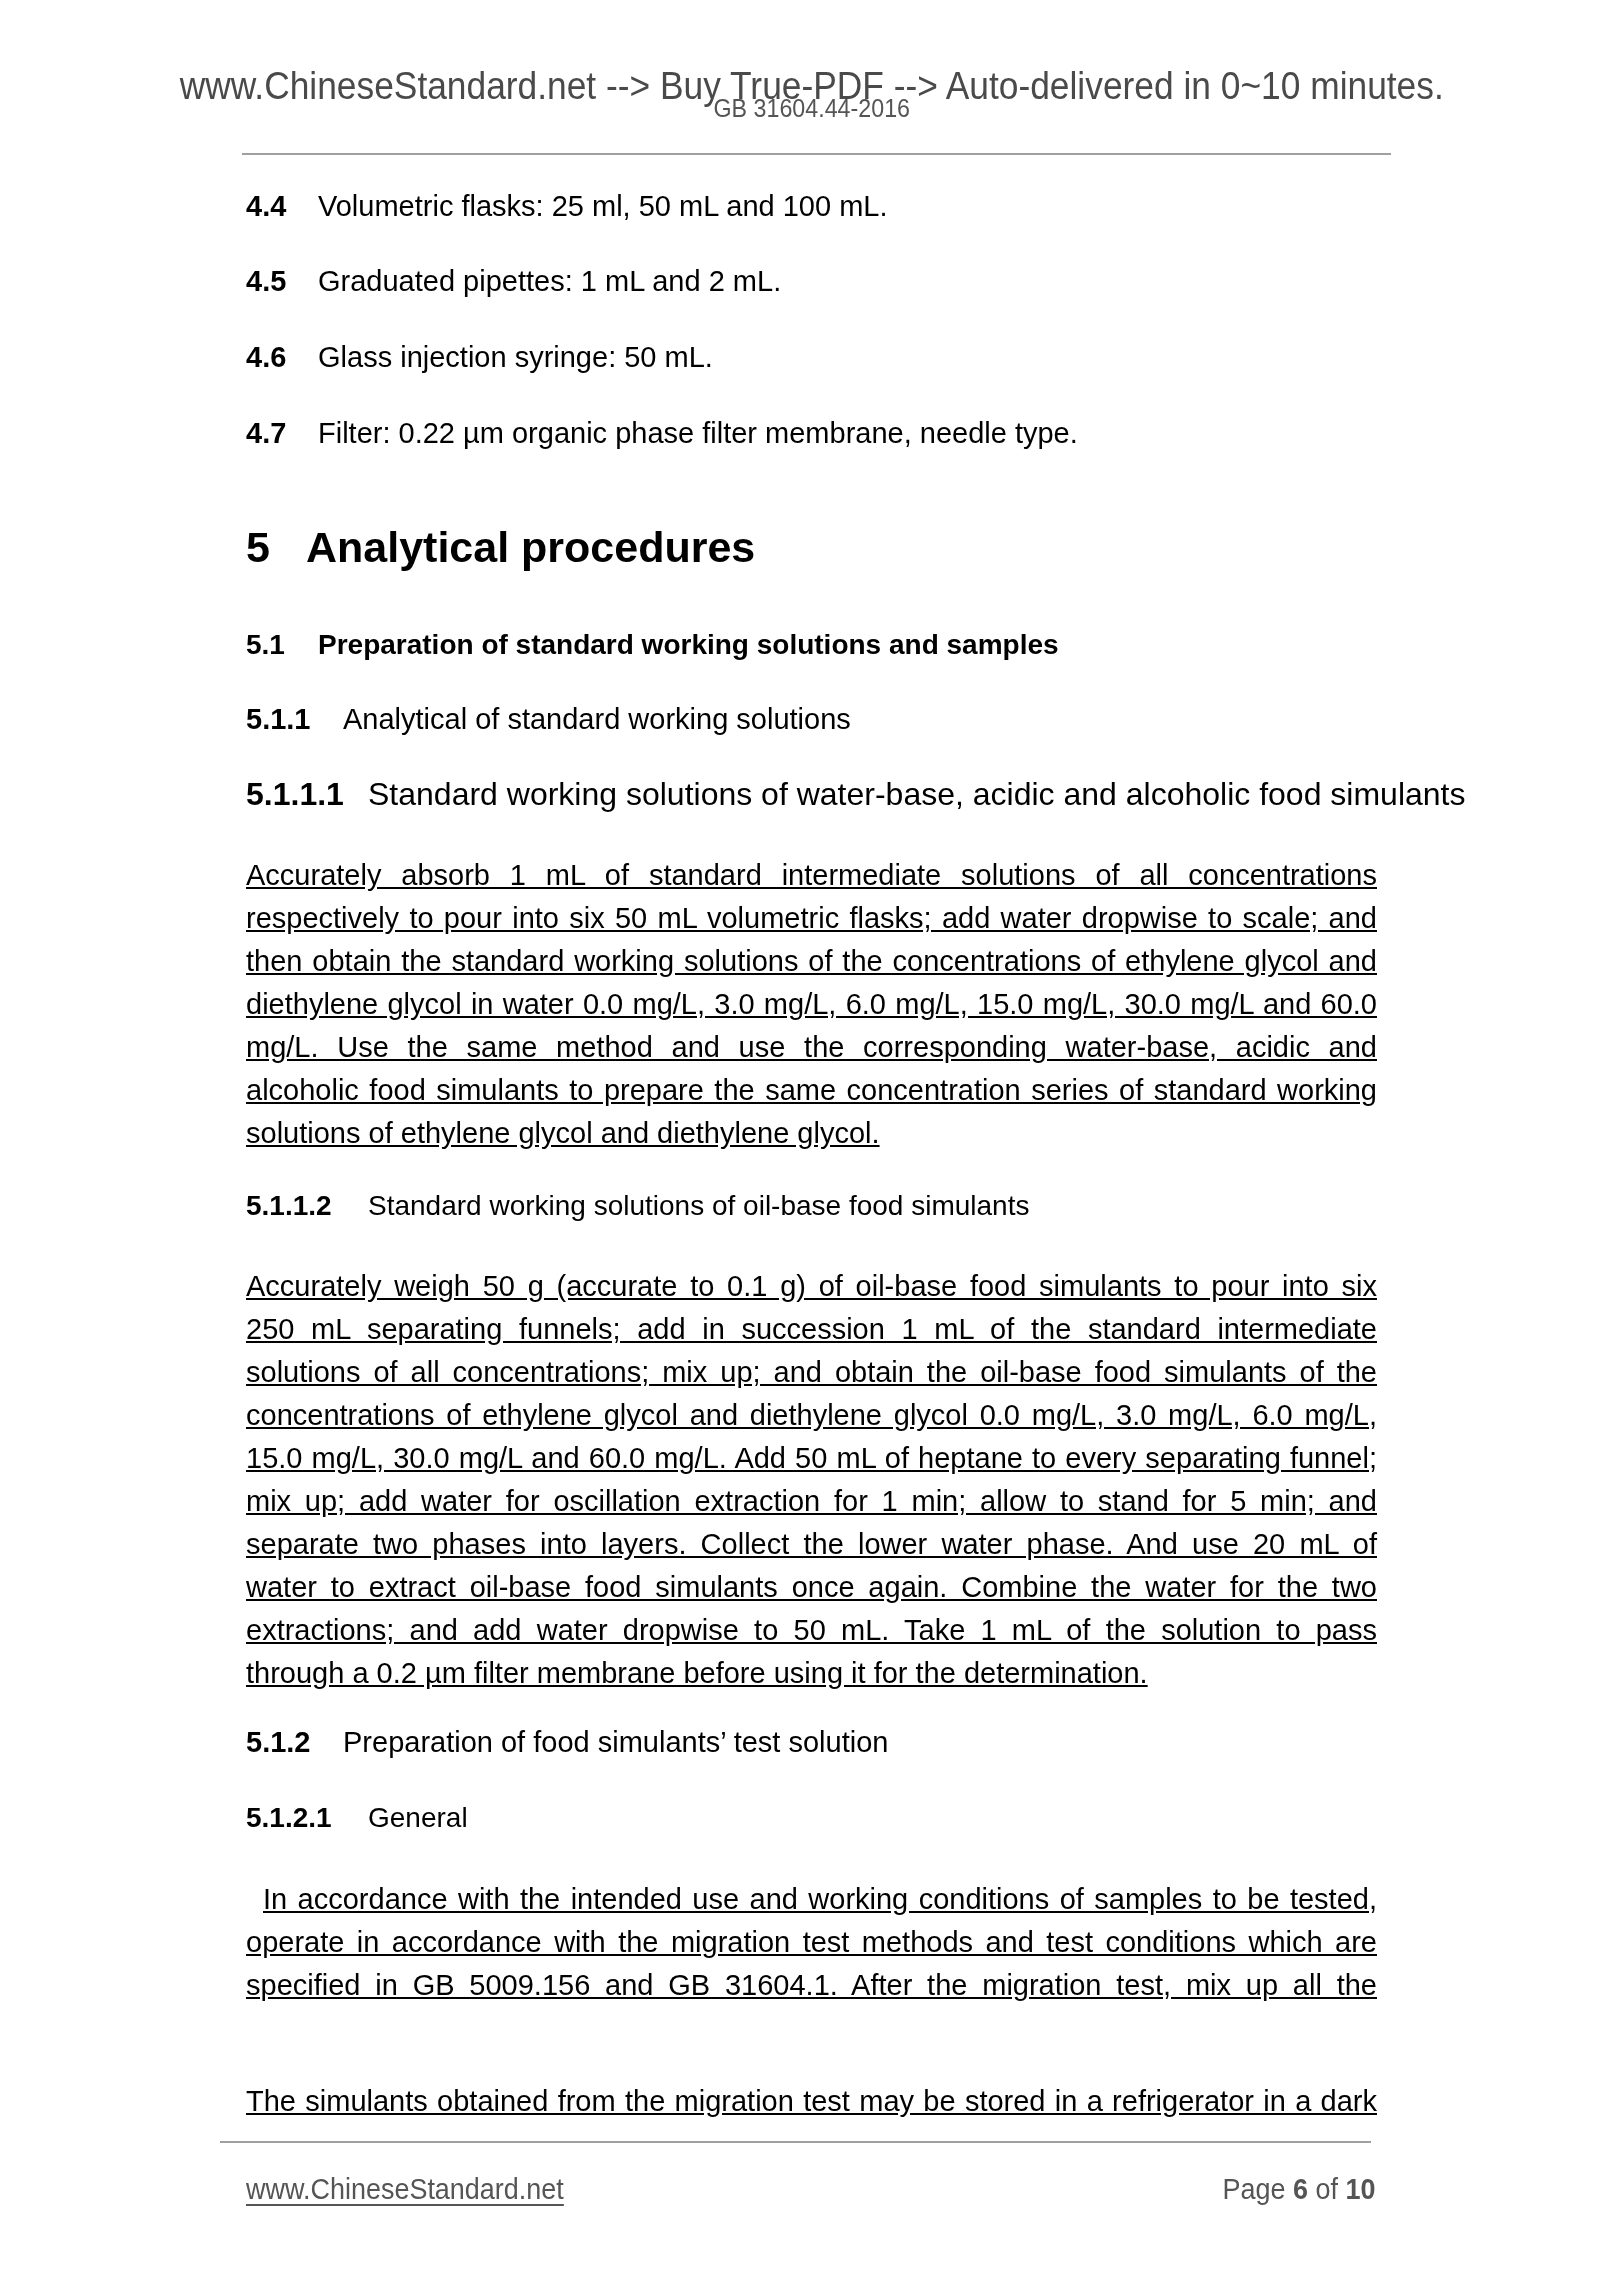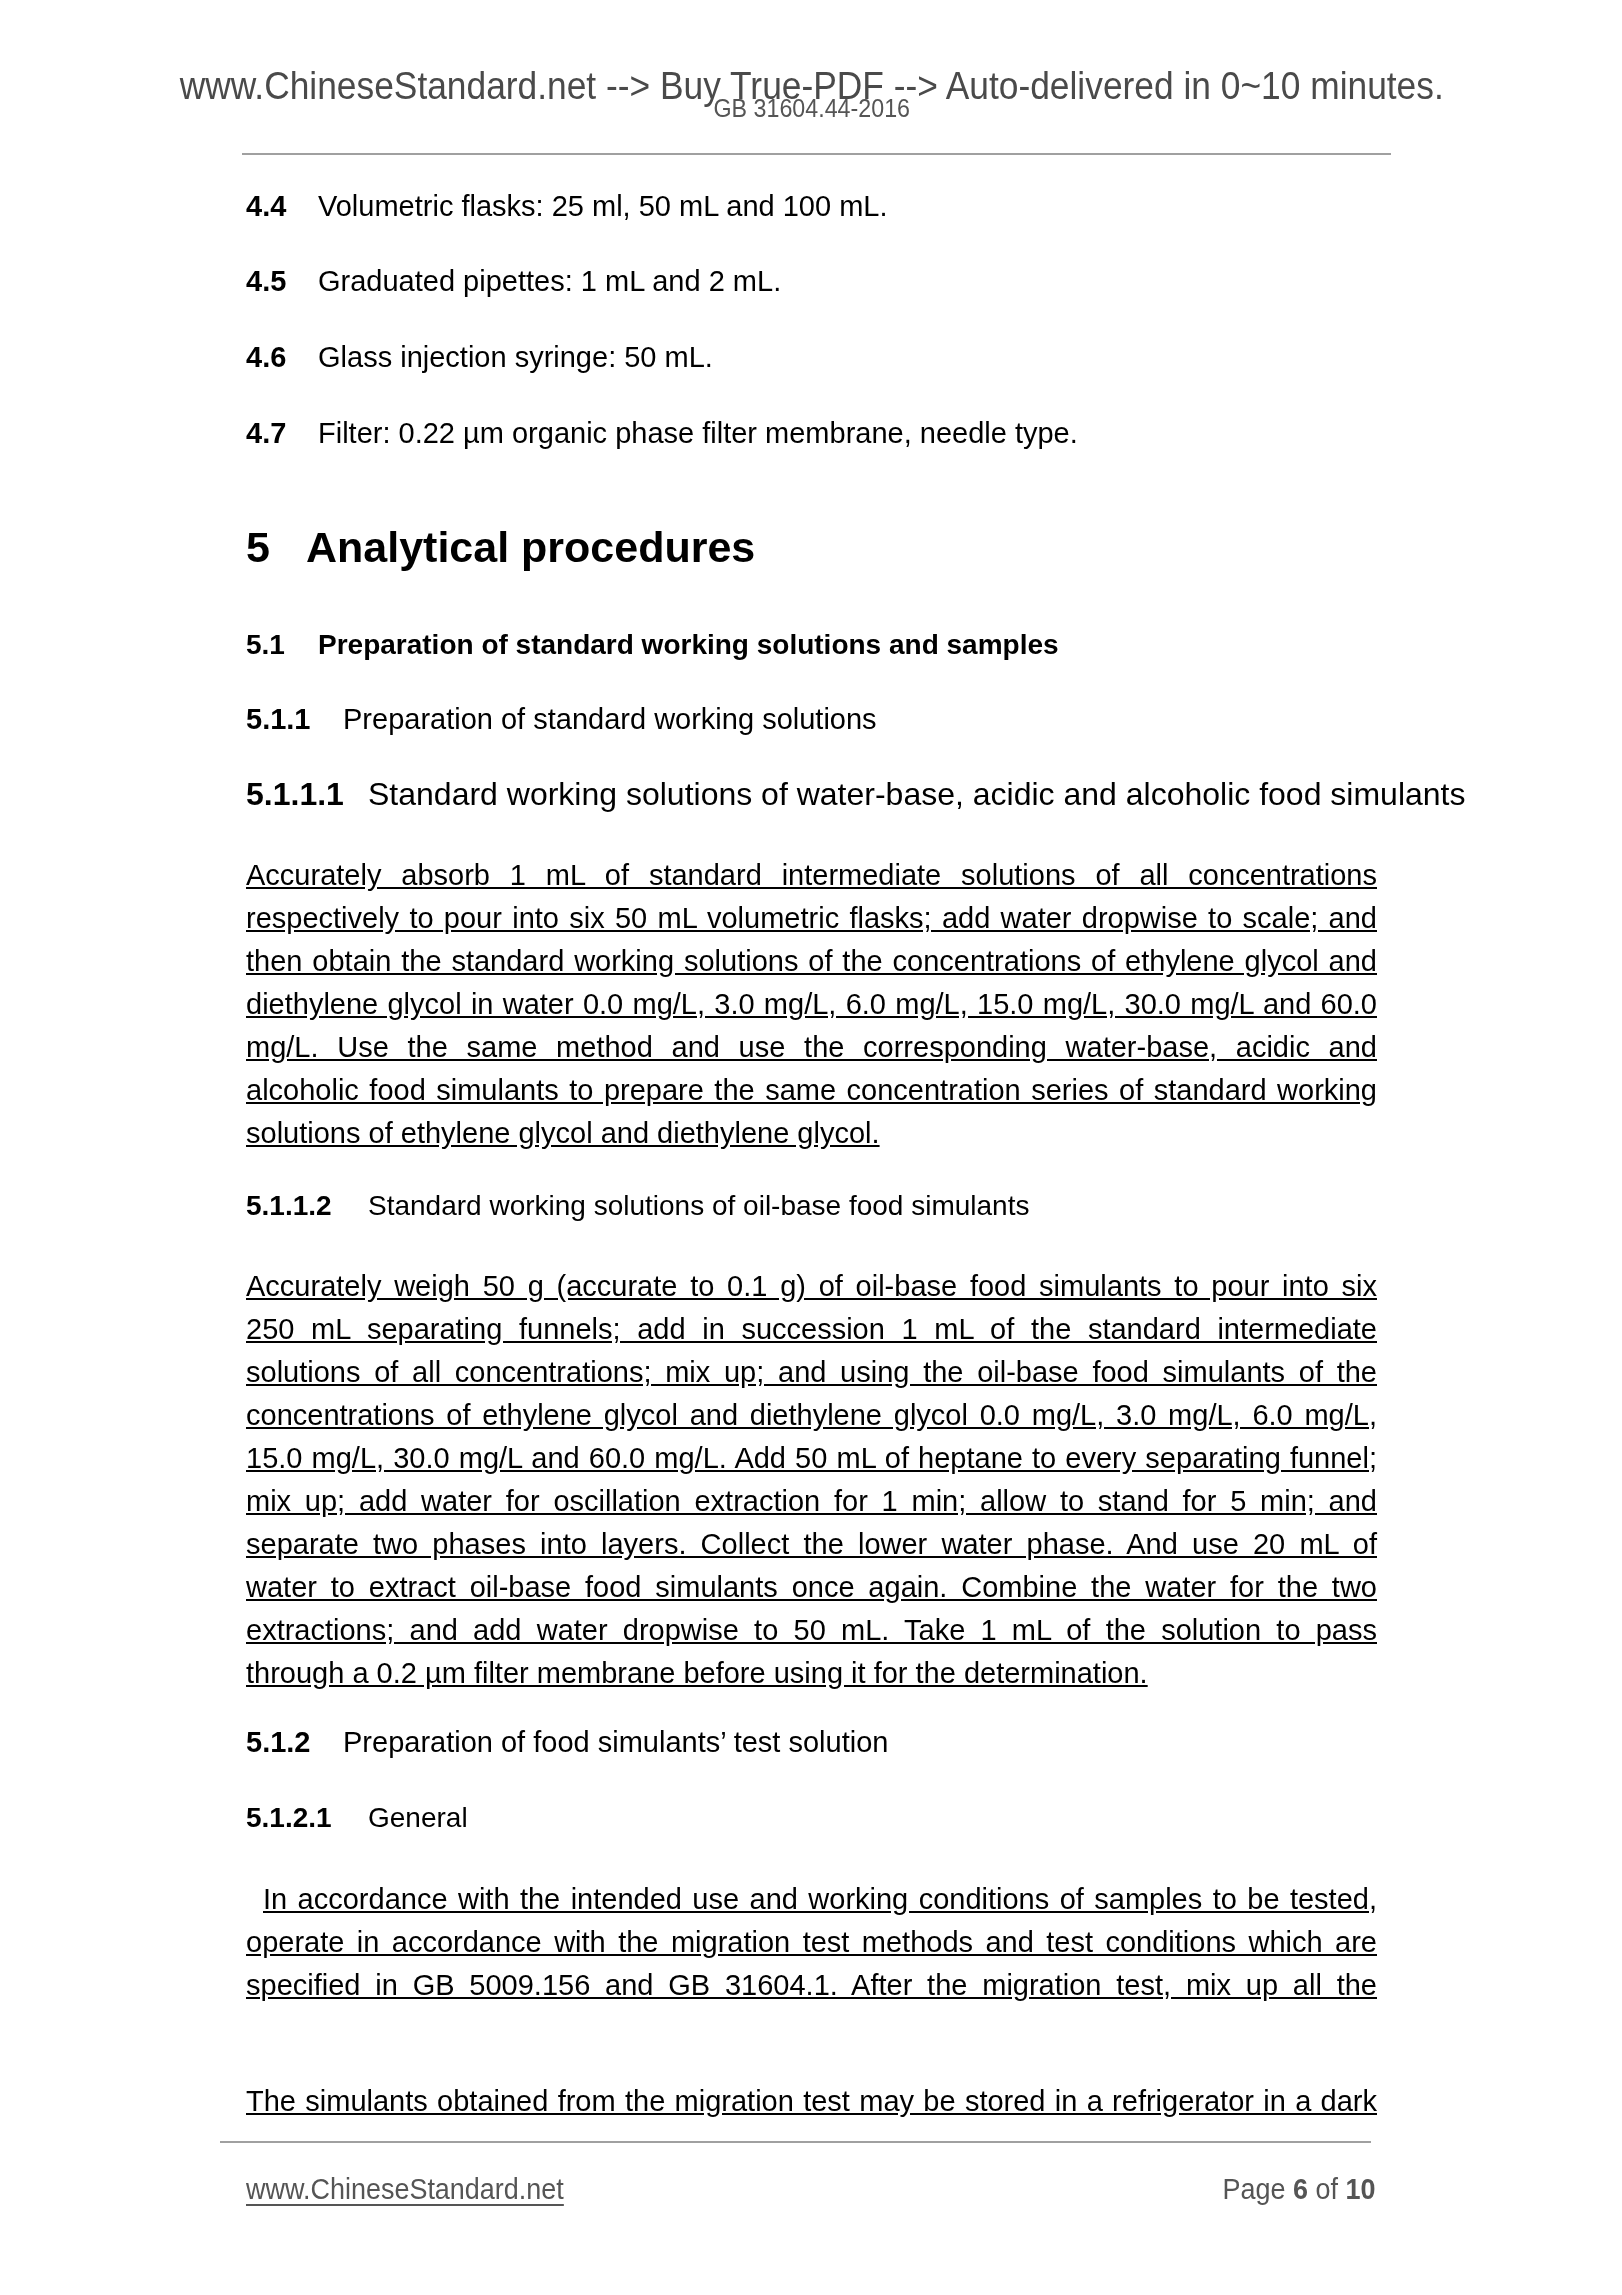--- a/index.html
+++ b/index.html
@@ -57,21 +57,21 @@
 
 <div class="line h1" style="top:524px">
   <span class="num">5</span><span>Analytical procedures</span>
 </div>
 
 <div class="line h2" style="top:628px">
   <span class="num">5.1</span><span>Preparation of standard working solutions and samples</span>
 </div>
 
 <div class="line h3" style="top:703px">
-  <span class="num">5.1.1</span><span>Preparation of standard working solutions</span>
+  <span class="num">5.1.1</span><span>Analytical of standard working solutions</span>
 </div>
 
 <div class="line h4" style="top:778px; font-size:32px">
   <span class="num">5.1.1.1</span><span>Standard working solutions of water-base, acidic and alcoholic food simulants</span>
 </div>
 
 <div class="para" style="top:854px">
   <span class="ln" style="display: block; white-space: nowrap;"><span>Accurately absorb 1 mL of standard intermediate solutions of all concentrations</span></span>
   <span class="ln" style="display: block; white-space: nowrap;"><span>respectively to pour into six 50 mL volumetric flasks; add water dropwise to scale; and</span></span>
   <span class="ln" style="display: block; white-space: nowrap;"><span>then obtain the standard working solutions of the concentrations of ethylene glycol and</span></span>
@@ -81,21 +81,21 @@
   <span class="ln last">solutions of ethylene glycol and diethylene glycol.</span>
 </div>
 
 <div class="line h4" style="top:1189px; font-size:28px">
   <span class="num">5.1.1.2</span><span>Standard working solutions of oil-base food simulants</span>
 </div>
 
 <div class="para" style="top:1265px">
   <span class="ln" style="display: block; white-space: nowrap;"><span>Accurately weigh 50 g (accurate to 0.1 g) of oil-base food simulants to pour into six</span></span>
   <span class="ln" style="display: block; white-space: nowrap;"><span>250 mL separating funnels; add in succession 1 mL of the standard intermediate</span></span>
-  <span class="ln" style="display: block; white-space: nowrap;"><span>solutions of all concentrations; mix up; and using the oil-base food simulants of the</span></span>
+  <span class="ln" style="display: block; white-space: nowrap;"><span>solutions of all concentrations; mix up; and obtain the oil-base food simulants of the</span></span>
   <span class="ln" style="display: block; white-space: nowrap;"><span>concentrations of ethylene glycol and diethylene glycol 0.0 mg/L, 3.0 mg/L, 6.0 mg/L,</span></span>
   <span class="ln" style="display: block; white-space: nowrap;"><span>15.0 mg/L, 30.0 mg/L and 60.0 mg/L. Add 50 mL of heptane to every separating funnel;</span></span>
   <span class="ln" style="display: block; white-space: nowrap;"><span>mix up; add water for oscillation extraction for 1 min; allow to stand for 5 min; and</span></span>
   <span class="ln" style="display: block; white-space: nowrap;"><span>separate two phases into layers. Collect the lower water phase. And use 20 mL of</span></span>
   <span class="ln" style="display: block; white-space: nowrap;"><span>water to extract oil-base food simulants once again. Combine the water for the two</span></span>
   <span class="ln" style="display: block; white-space: nowrap;"><span>extractions; and add water dropwise to 50 mL. Take 1 mL of the solution to pass</span></span>
   <span class="ln last">through a 0.2 µm filter membrane before using it for the determination.</span>
 </div>
 
 <div class="line h3" style="top:1726px">

